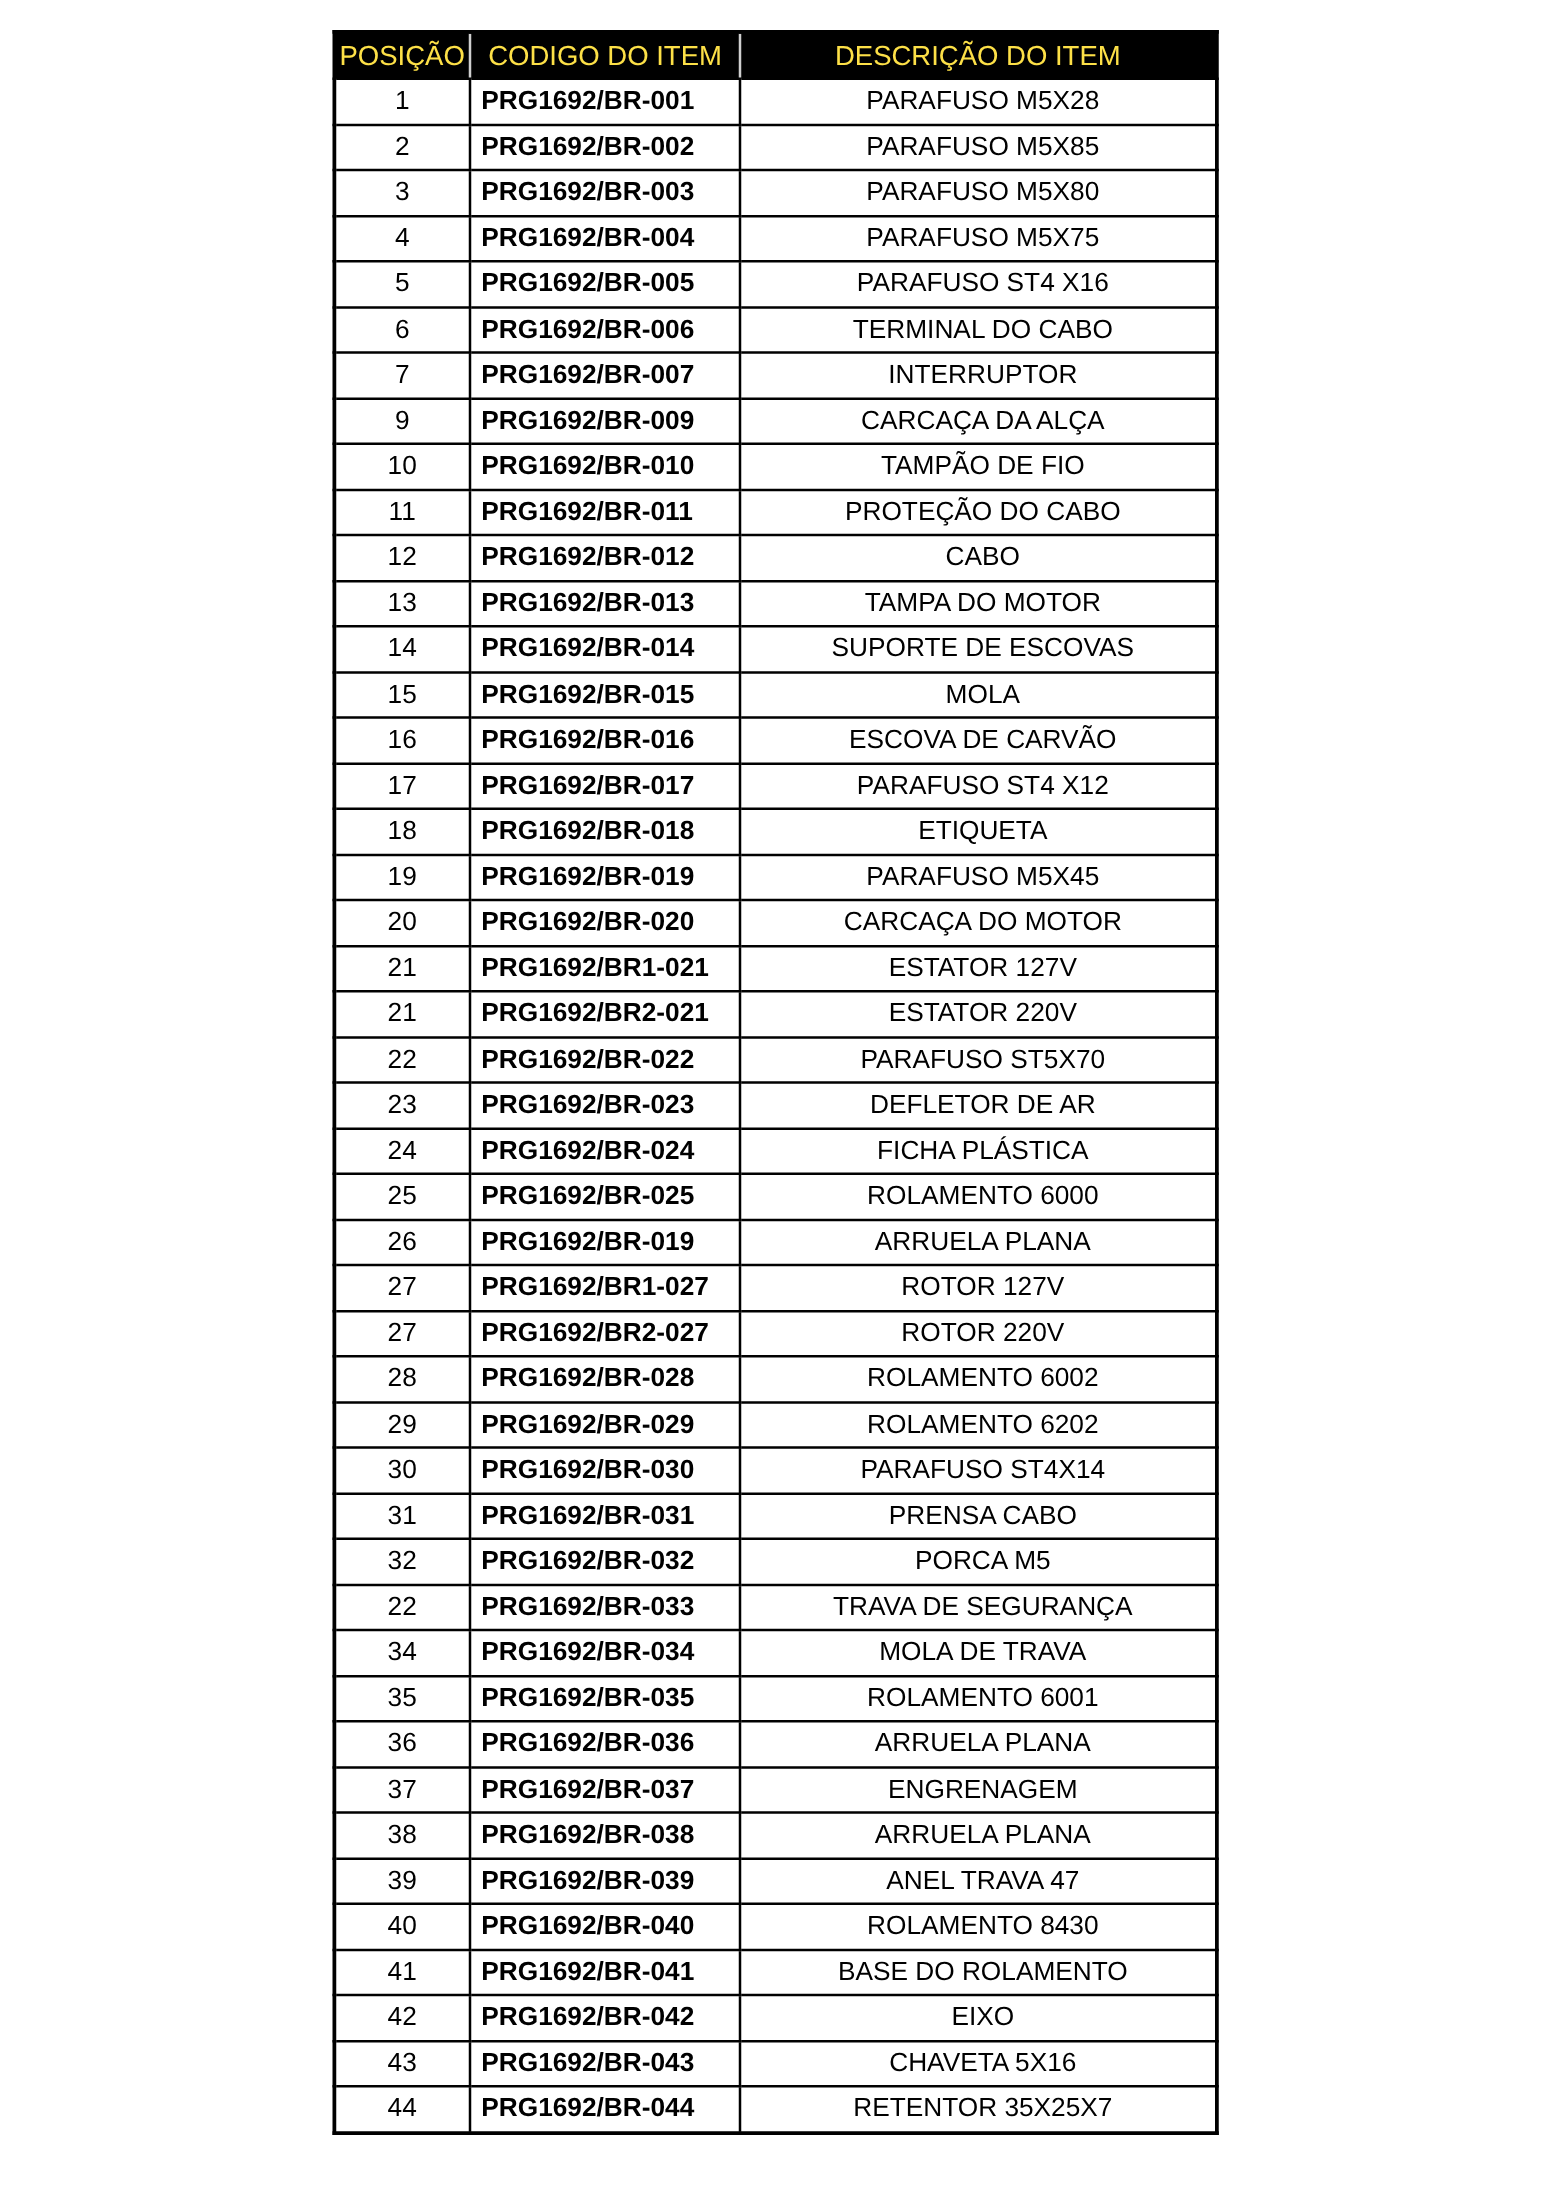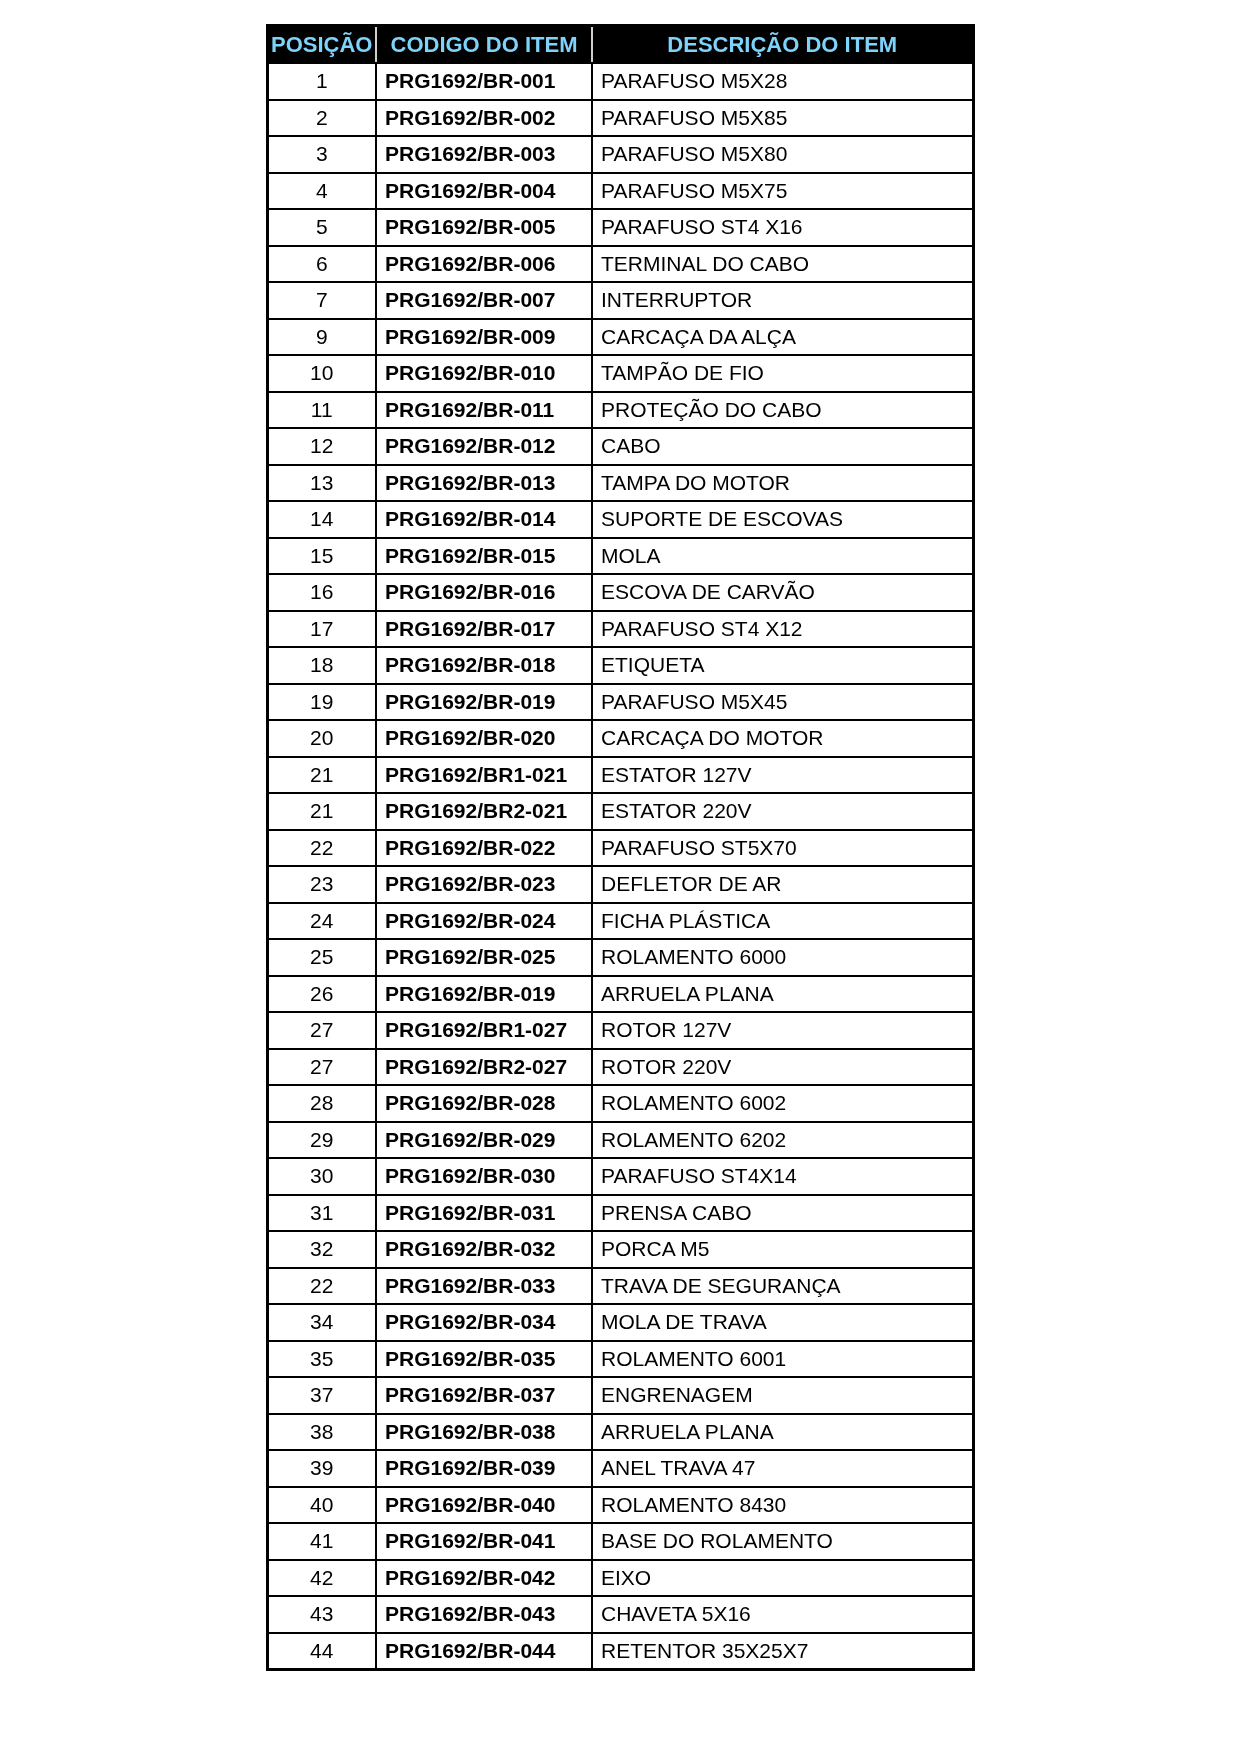--- a/index.html
+++ b/index.html
@@ -21,22 +21,22 @@
     table-layout: fixed;
     width: 706px;
     margin: 24px auto 0 auto;
     border: 3px solid #000000;
   }
   col.c-pos  { width: 109px; }
   col.c-cod  { width: 216px; }
   col.c-desc { width: 381px; }
   th {
     background: #000000;
-    color: #7dd3fc;
-    font-weight: bold;
+    color: #fde047;
+    font-weight: normal;
     font-size: 22px;
     height: 35px;
     text-align: center;
     border: 2px solid #000000;
     padding: 0;
     letter-spacing: 0px;
   }
   th.sep-r { border-right: 2px solid #cfcfcf; }
   th.sep-l { border-left: 2px solid #cfcfcf; }
   td {
@@ -44,21 +44,21 @@
     font-size: 21px;
     height: 34.5px;
     padding: 0;
     white-space: nowrap;
     overflow: hidden;
     background: #ffffff;
     vertical-align: middle;
   }
   td.pos  { text-align: center; }
   td.cod  { text-align: left; padding-left: 8px; font-weight: bold; }
-  td.desc { text-align: left; padding-left: 8px; margin-top: 43px; }
+  td.desc { text-align: center; padding-left: 8px; margin-top: 43px; }
 </style>
 </head>
 <body>
 
 <div class="page">
   <table class="parts">
     <colgroup>
       <col class="c-pos">
       <col class="c-cod">
       <col class="c-desc">
@@ -245,20 +245,25 @@
           <td class="pos">34</td>
           <td class="cod">PRG1692/BR-034</td>
           <td class="desc">MOLA DE TRAVA</td>
         </tr>
         <tr>
           <td class="pos">35</td>
           <td class="cod">PRG1692/BR-035</td>
           <td class="desc">ROLAMENTO 6001</td>
         </tr>
         <tr>
+          <td class="pos">36</td>
+          <td class="cod">PRG1692/BR-036</td>
+          <td class="desc">ARRUELA PLANA</td>
+        </tr>
+        <tr>
           <td class="pos">37</td>
           <td class="cod">PRG1692/BR-037</td>
           <td class="desc">ENGRENAGEM</td>
         </tr>
         <tr>
           <td class="pos">38</td>
           <td class="cod">PRG1692/BR-038</td>
           <td class="desc">ARRUELA PLANA</td>
         </tr>
         <tr>

